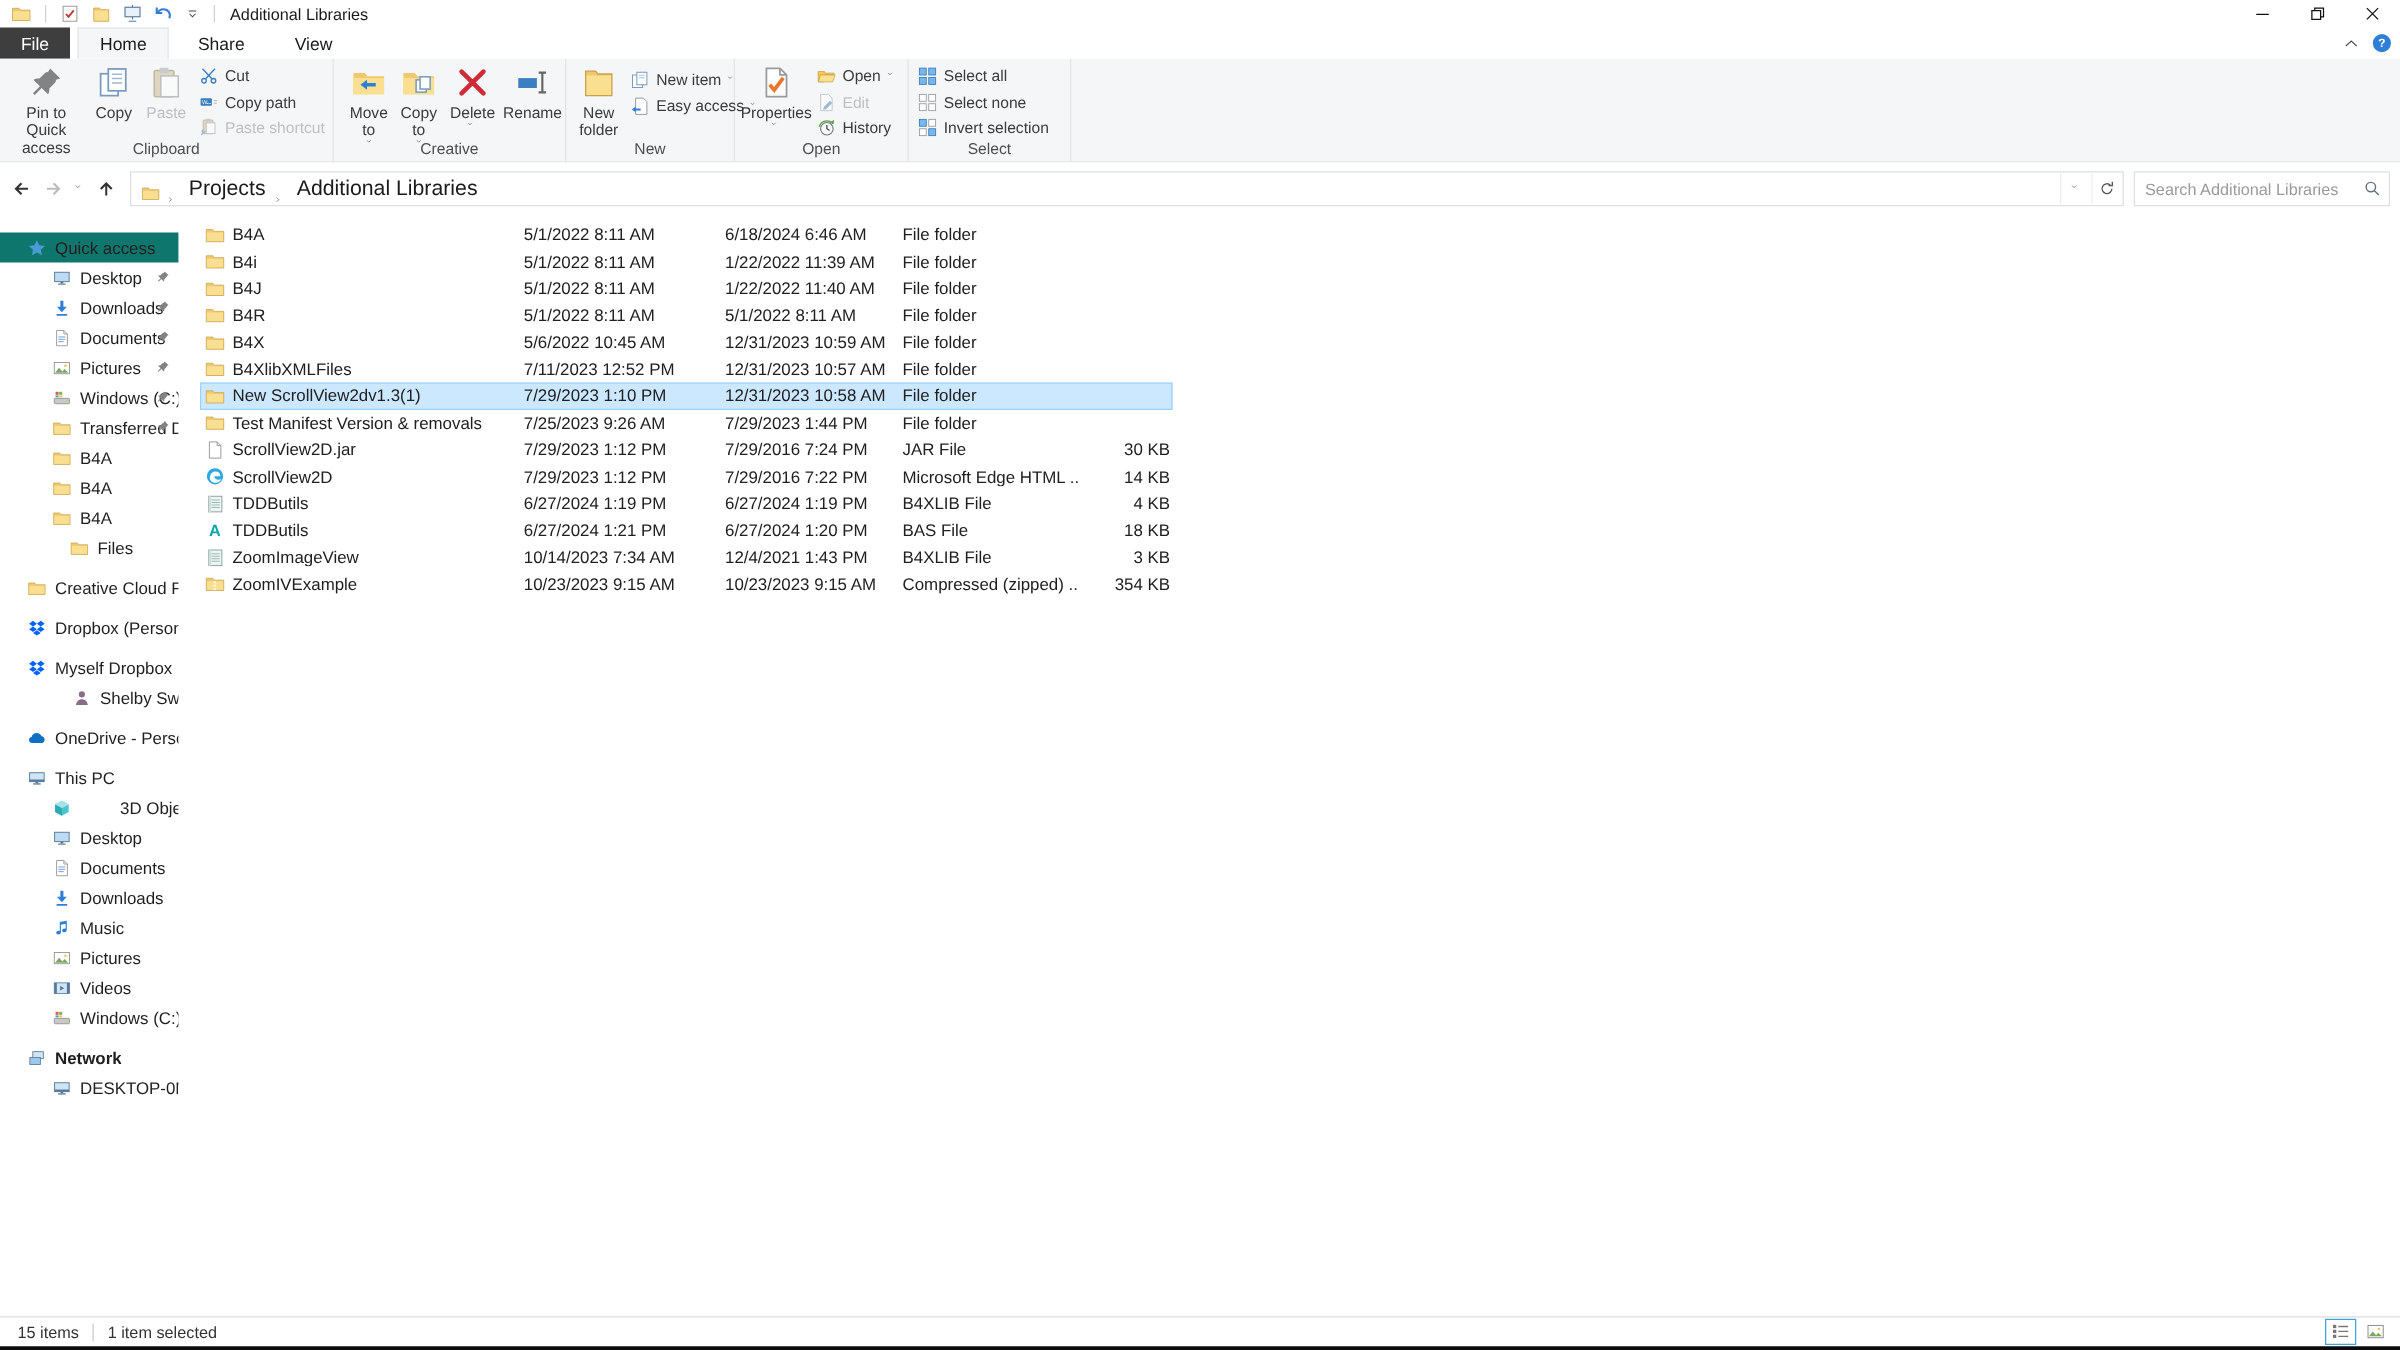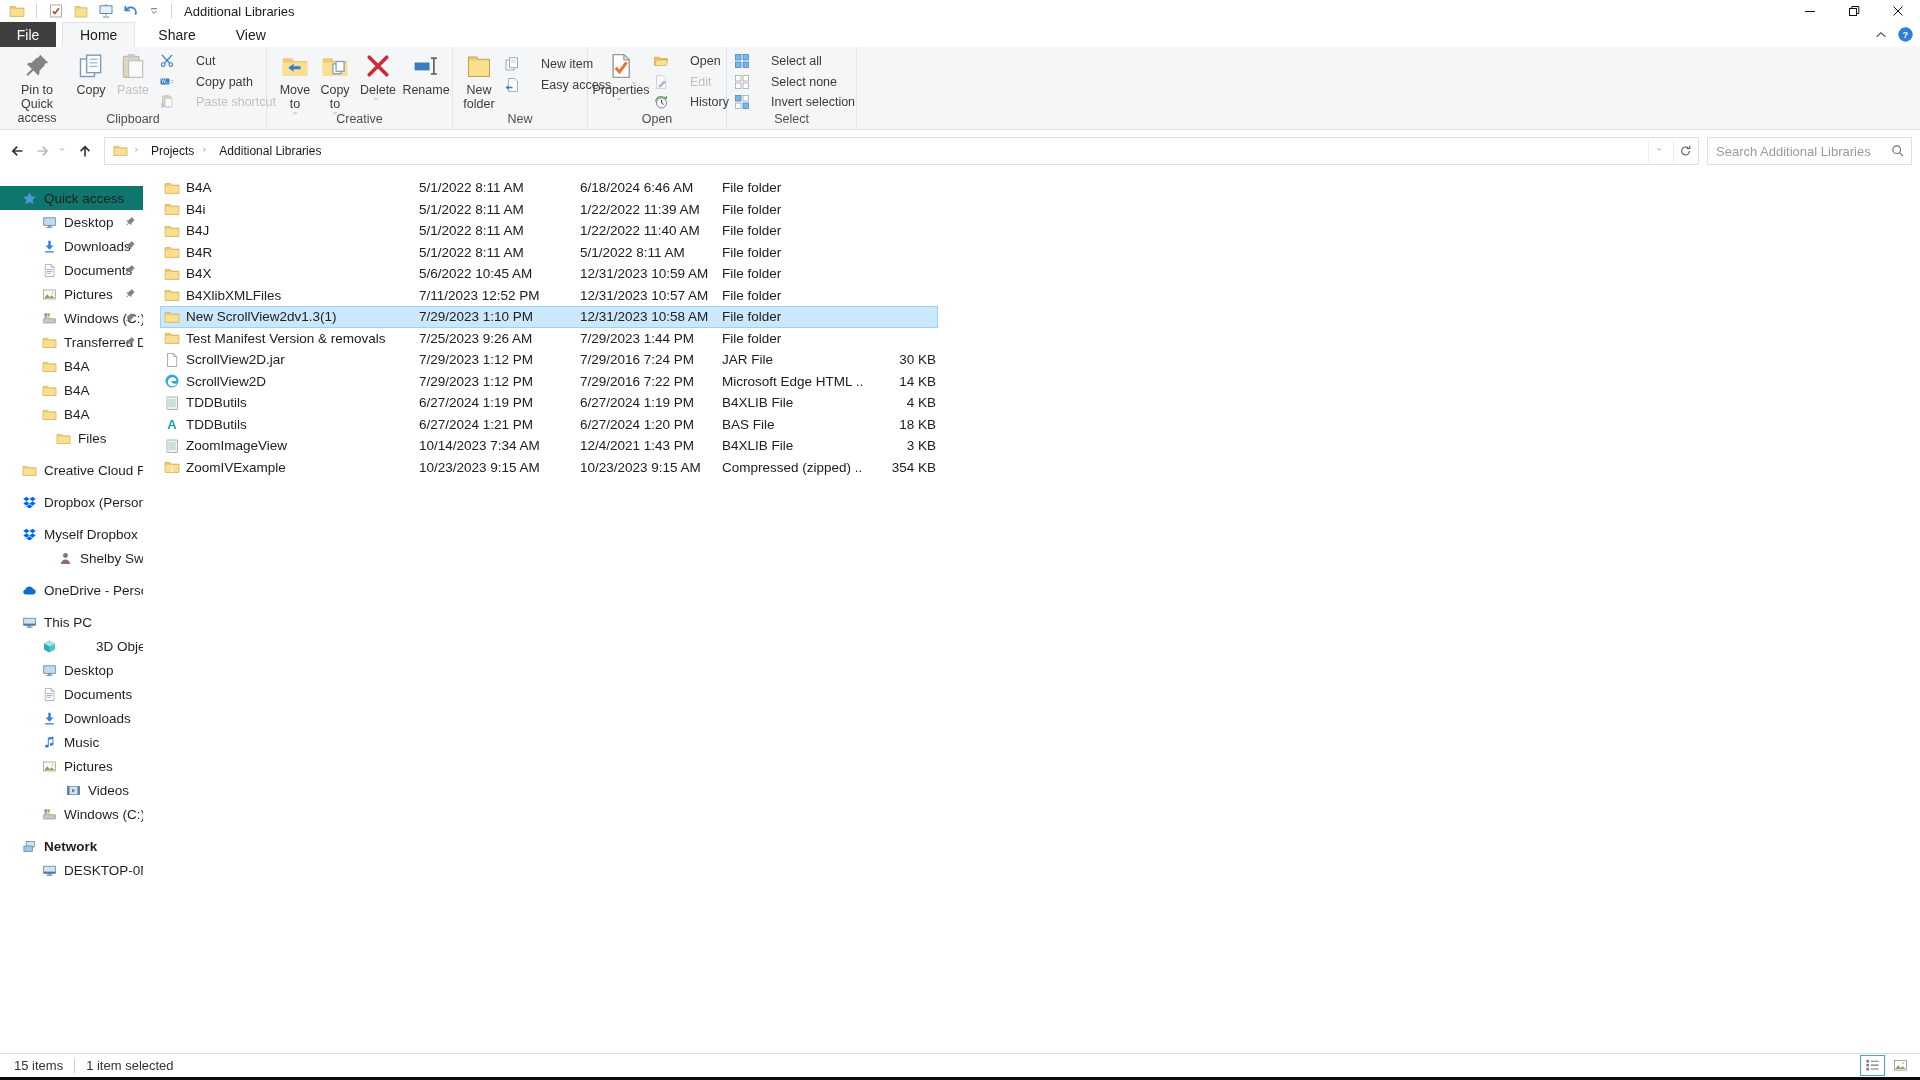--- a/index.html
+++ b/index.html
@@ -26,31 +26,31 @@
 
   
   .ribbon{position:absolute;top:47px;left:0;right:0;height:82px;background:#f5f6f7;border-bottom:1px solid #e1e2e4;display:flex}
   .rgroup{position:relative;height:100%;border-right:1px solid #e3e4e6;box-sizing:border-box;flex:none}
   .rbody{display:flex;align-items:flex-start;padding:3px 2px 0 4px}
   .rlabel{position:absolute;bottom:3px;left:0;right:0;text-align:center;font-size:12.5px;color:#4e4e4e}
   .bigbtn{display:flex;flex-direction:column;align-items:center;padding-top:2px;font-size:12.5px;line-height:1.12;
           text-align:center;color:#3b3b3b;flex:none;border-radius:2px}
   .bigbtn .ih{margin-bottom:3px}
   .smallcol{display:flex;flex-direction:column;margin-top:1px;flex:none}
-  .smallbtn{display:flex;align-items:center;gap:21px;height:20.5px;padding:0 3px;font-size:12.5px;color:#3b3b3b;white-space:nowrap}
+  .smallbtn{display:flex;align-items:center;gap:5px;height:20.5px;padding:0 3px;font-size:12.5px;color:#3b3b3b;white-space:nowrap}
   .disabled{opacity:.5}
   .disabled .blabel,.disabled .slabel{color:#8a8a8a}
   .caret{margin-left:3px}
 
   
   .navbar{position:absolute;top:130px;left:0;right:0;height:42px;background:#fff;display:flex;align-items:center}
   .navbtn{display:flex;align-items:center;justify-content:center;width:26px;height:26px;flex:none}
   .navbtn.sm{width:16px}
   .addressbox{flex:1;height:26px;border:1px solid #e0e0e0;background:#fff;margin-left:6px;display:flex;align-items:center;min-width:0}
-  .crumbs{display:flex;align-items:flex-start;gap:6px;padding-left:8px;flex:1;font-size:12px;color:#1a1a1a}
+  .crumbs{display:flex;align-items:flex-end;gap:6px;padding-left:8px;flex:1;font-size:17px;color:#1a1a1a}
   .crumb{padding:1px 2px}
   .addr-tools{display:flex;align-items:center}
   .addr-tool{width:24px;height:24px;display:flex;align-items:center;justify-content:center;border-left:1px solid #eee}
   .searchbox{width:203px;height:26px;border:1px solid #e0e0e0;margin:0 8px 0 8px;display:flex;align-items:center;flex:none}
   .searchbox input{border:none;outline:none;flex:1;font:13px "Liberation Sans","DejaVu Sans",sans-serif;color:#333;padding:0 4px 0 8px;min-width:0;background:transparent}
   .searchbox input::placeholder{color:#9a9a9a}
   .searchbox .ih{margin-right:6px}
 
   
   .sidebar{position:absolute;top:172px;left:0;width:143px;bottom:26px;background:#fff;padding-top:14px;box-sizing:border-box;overflow:hidden}
@@ -778,21 +778,21 @@
     <div class="side-item" style="padding-left: 42px;">
       <span class="ih">
         <svg class="ic" width="15" height="15" viewBox="0 0 16 16">
           <rect x="1.5" y="3.2" width="13" height="9.6" fill="#fdfdfd" stroke="#8a8a8a" stroke-width=".7"></rect>
           <path d="M2.2 11.9l3.4-4.2 2.8 3.2 1.9-2.2 3.2 3.2z" fill="#7aa85c"></path>
           <circle cx="11" cy="6" r="1.1" fill="#e9c64e"></circle>
         </svg>
       </span>
       <span style="overflow: hidden;">Pictures</span>
     </div>
-    <div class="side-item" style="padding-left: 42px; margin-left: 24px;">
+    <div class="side-item" style="padding-left: 42px;">
       <span class="ih">
         <svg class="ic" width="15" height="15" viewBox="0 0 16 16">
           <rect x="1.5" y="3.5" width="13" height="9" fill="#cfe4f5" stroke="#56799a" stroke-width=".7"></rect>
           <rect x="1.5" y="3.5" width="2.2" height="9" fill="#56799a"></rect>
           <rect x="12.3" y="3.5" width="2.2" height="9" fill="#56799a"></rect>
           <path d="M6.5 6l3.5 2-3.5 2z" fill="#56799a"></path>
         </svg>
       </span>
       <span style="overflow: hidden;">Videos</span>
     </div>

